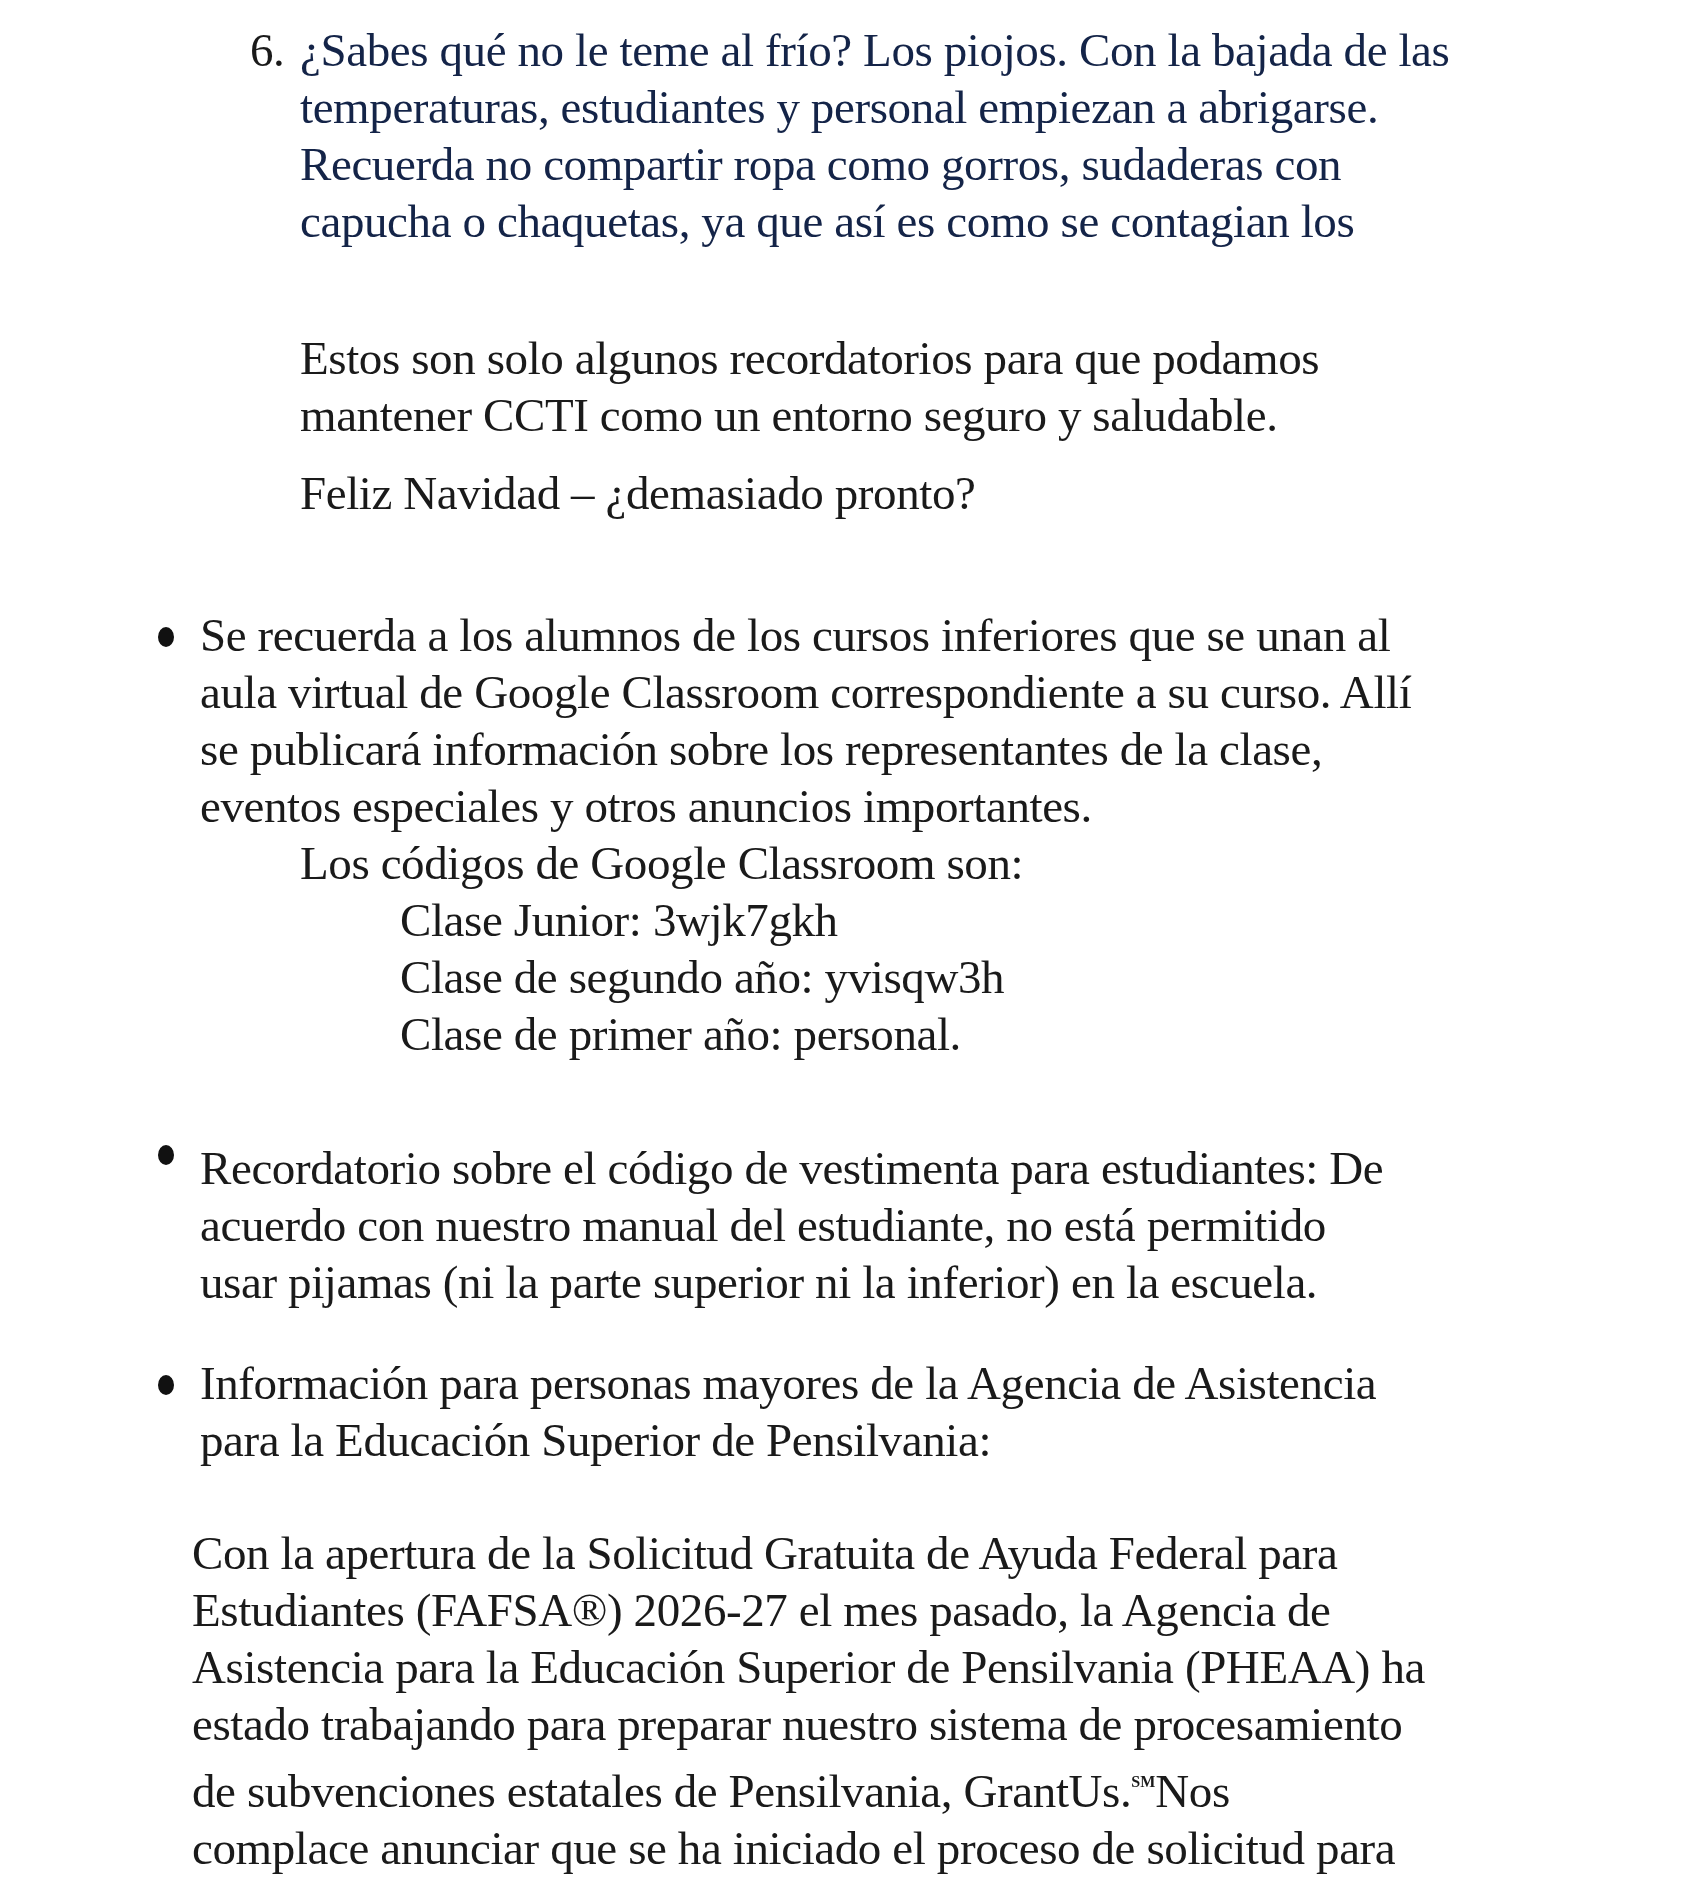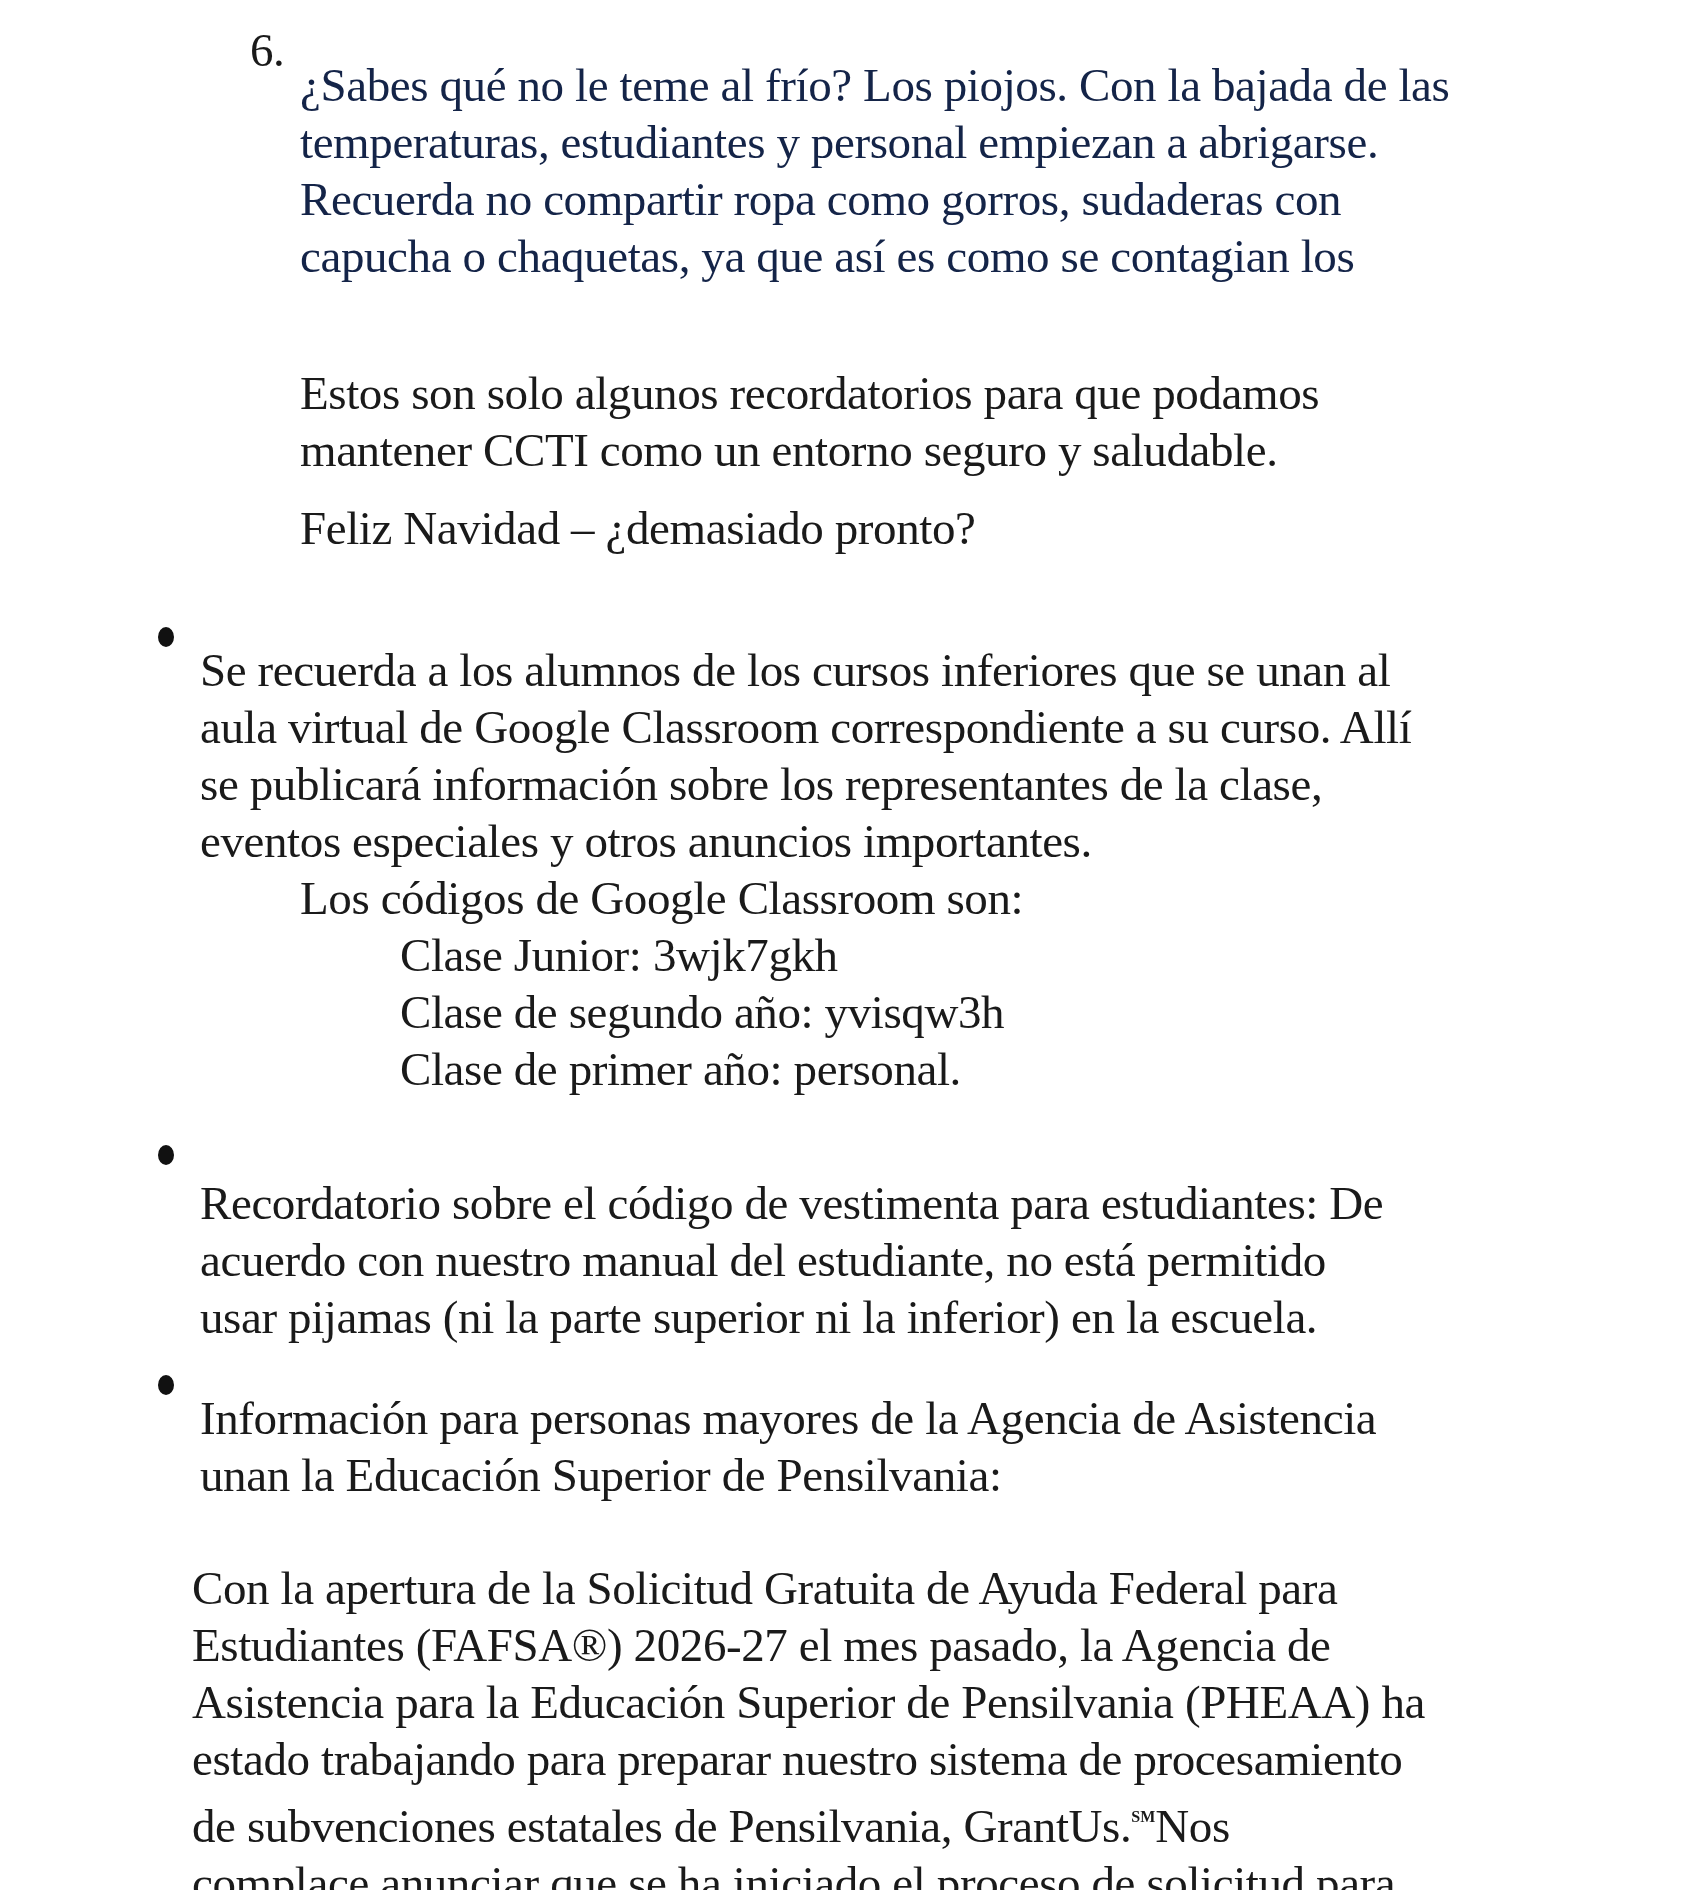--- a/index.html
+++ b/index.html
@@ -3,21 +3,21 @@
   <meta charset="utf-8">
   <style>
     html, body { margin: 0; padding: 0; background: #ffffff; }
     body { width: 1700px; height: 1890px; position: relative; overflow: hidden; }
     .page {
       position: absolute; left: 0; top: 0; width: 1700px; height: 1890px;
       font-family: "Liberation Serif", "DejaVu Serif", serif;
       font-size: 47px; line-height: 57px; color: #1a1a1a;
       letter-spacing: -0.4px;
     }
-    .block { position: absolute; margin-top: 35px; }
+    .block { position: absolute; }
     .line { display: block; white-space: nowrap; }
     .navy { color: #142448; }
     .num { position: absolute; left: 250px; top: 22px; color: #1a1a1a; }
     .item6 { left: 300px; top: 22px; }
     .reminder { left: 300px; top: 330px; }
     .feliz { left: 300px; top: 465px; }
     .bullet-dot {
       position: absolute; width: 16px; height: 20px; border-radius: 50%;
       background: #111; left: 158px;
     }
@@ -80,21 +80,21 @@
   <span class="bullet-dot" style="top:1145px"></span>
   <div class="block b2">
     <span class="line">Recordatorio sobre el código de vestimenta para estudiantes: De</span>
     <span class="line">acuerdo con nuestro manual del estudiante, no está permitido</span>
     <span class="line">usar pijamas (ni la parte superior ni la inferior) en la escuela.</span>
   </div>
 
   <span class="bullet-dot" style="top:1375px"></span>
   <div class="block b3">
     <span class="line">Información para personas mayores de la Agencia de Asistencia</span>
-    <span class="line">unan la Educación Superior de Pensilvania:</span>
+    <span class="line">para la Educación Superior de Pensilvania:</span>
   </div>
 
   <div class="block pheaa">
     <span class="line">Con la apertura de la Solicitud Gratuita de Ayuda Federal para</span>
     <span class="line">Estudiantes (FAFSA®) 2026-27 el mes pasado, la Agencia de</span>
     <span class="line">Asistencia para la Educación Superior de Pensilvania (PHEAA) ha</span>
     <span class="line">estado trabajando para preparar nuestro sistema de procesamiento</span>
     <span class="line"><span>de subvenciones estatales de Pensilvania, GrantUs.</span><sup class="sm">SM</sup><span>Nos</span></span>
     <span class="line">complace anunciar que se ha iniciado el proceso de solicitud para</span>
   </div>

